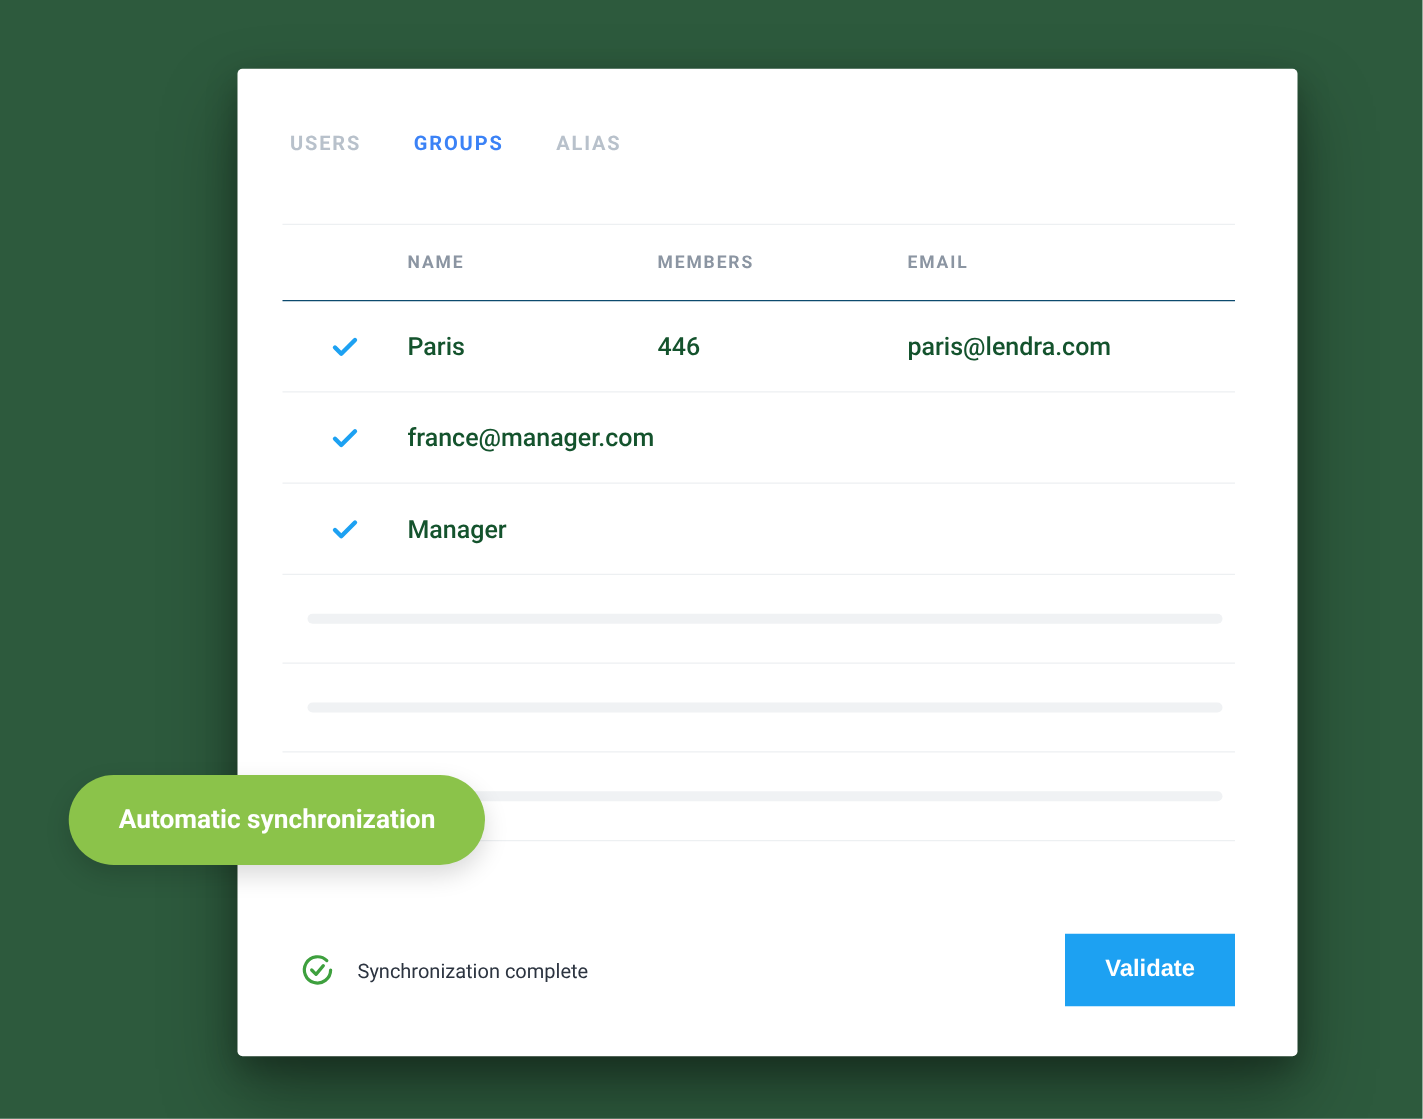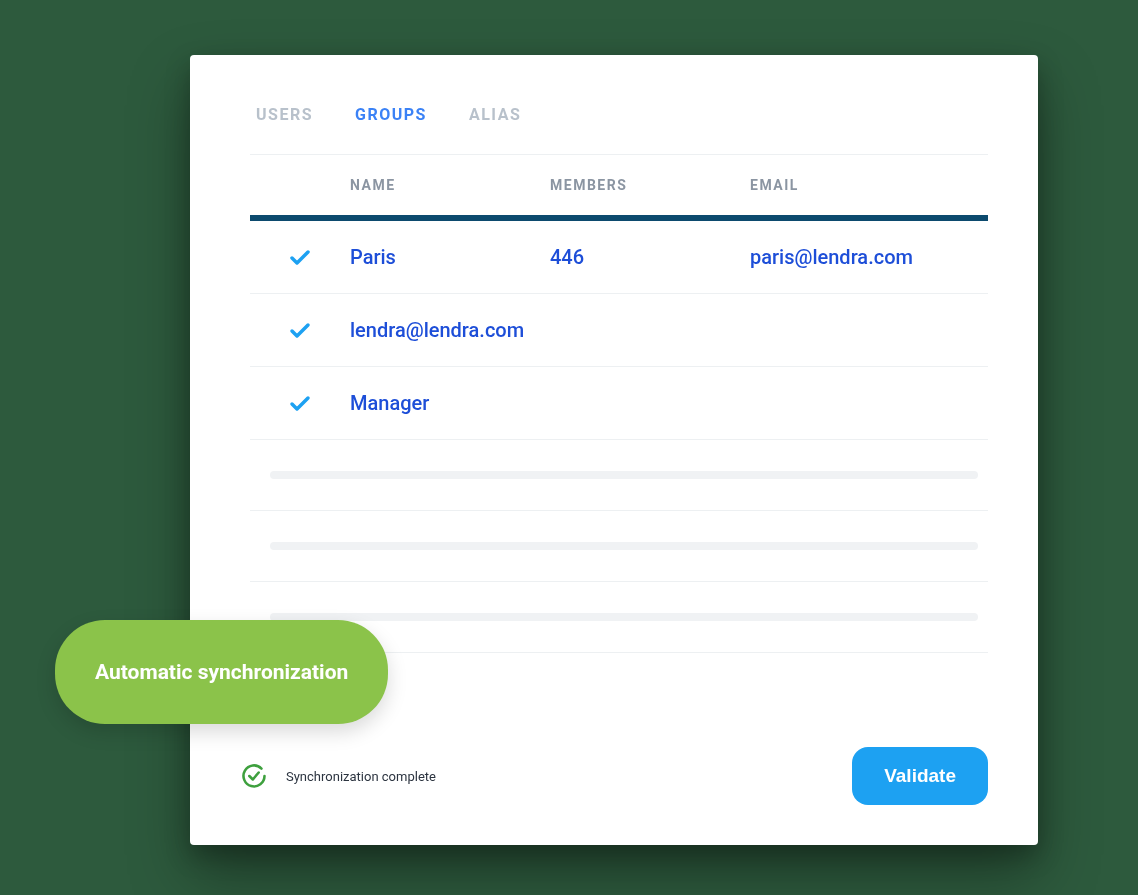--- a/index.html
+++ b/index.html
@@ -17,21 +17,21 @@
     }
     .card {
       position: absolute;
       left: 190px;
       top: 55px;
       width: 848px;
       height: 790px;
       background: #fff;
       border-radius: 4px;
       box-shadow: 0 30px 60px rgba(0,0,0,0.35), 0 10px 25px rgba(0,0,0,0.25);
-      padding: 50px 50px 40px 60px;
+      padding: 50px 50px 40px 36px;
     }
     .tabs {
       display: flex;
       gap: 42px;
       padding: 0 6px 30px 6px;
     }
     .tab {
       font-size: 16px;
       font-weight: 700;
       letter-spacing: 1.5px;
@@ -42,22 +42,23 @@
     .tab.active {
       color: #3b82f6;
     }
     .table {
       width: 100%;
     }
     .table-header {
       display: flex;
       align-items: center;
       border-top: 1px solid #edf0f2;
-      border-bottom: 6px solid #0c4a6e;
+      border-bottom: 1px solid #0c4a6e;
       padding: 22px 0;
+      margin-top: 25px;
     }
     .table-row {
       display: flex;
       align-items: center;
       border-bottom: 1px solid #edf0f2;
       padding: 24px 0;
     }
     .col-check {
       width: 100px;
       display: flex;
@@ -76,21 +77,21 @@
     .th {
       font-size: 14px;
       font-weight: 700;
       letter-spacing: 1.5px;
       color: #8b95a2;
       text-transform: uppercase;
     }
     .td {
       font-size: 20px;
       font-weight: 500;
-      color: #1d4ed8;
+      color: #14532d;
     }
     .check-icon {
       width: 24px;
       height: 24px;
       color: #1da1f2;
     }
     .placeholder-row {
       height: 71px;
       border-bottom: 1px solid #edf0f2;
       display: flex;
@@ -117,43 +118,43 @@
       display: flex;
       align-items: center;
       gap: 18px;
     }
     .status-icon {
       width: 28px;
       height: 28px;
       color: #3ea03e;
     }
     .status-text {
-      font-size: 13px;
+      font-size: 16px;
       color: #2c3440;
       font-weight: 400;
     }
     .validate-btn {
       background: #1da1f2;
       color: #fff;
       border: none;
       padding: 18px 32px;
       font-size: 19px;
       font-weight: 600;
-      border-radius: 16px;
+      border-radius: 0;
       cursor: pointer;
     }
     .pill {
       position: absolute;
       left: 55px;
       top: 620px;
       background: #8bc34a;
       color: #fff;
       font-size: 21px;
       font-weight: 700;
-      padding: 40px 40px;
+      padding: 24px 40px;
       border-radius: 50px;
       box-shadow: 0 8px 20px rgba(0,0,0,0.15);
       z-index: 10;
     }
   </style>
 </head>
 <body>
 
 <div class="card">
   <div class="tabs">
@@ -180,21 +181,21 @@
       <div class="col-members td">446</div>
       <div class="col-email td">paris@lendra.com</div>
     </div>
 
     <div class="table-row">
       <div class="col-check">
         <svg class="check-icon" viewBox="0 0 24 24" fill="none" stroke="currentColor" stroke-width="3.5" stroke-linecap="round" stroke-linejoin="round">
             <polyline points="4 13 9 18 20 7"></polyline>
           </svg>
       </div>
-      <div class="col-email td">lendra@lendra.com</div>
+      <div class="col-email td">france@manager.com</div>
     </div>
 
     <div class="table-row">
       <div class="col-check">
         <svg class="check-icon" viewBox="0 0 24 24" fill="none" stroke="currentColor" stroke-width="3.5" stroke-linecap="round" stroke-linejoin="round">
             <polyline points="4 13 9 18 20 7"></polyline>
           </svg>
       </div>
       <div class="col-name td">Manager</div>
     </div>

